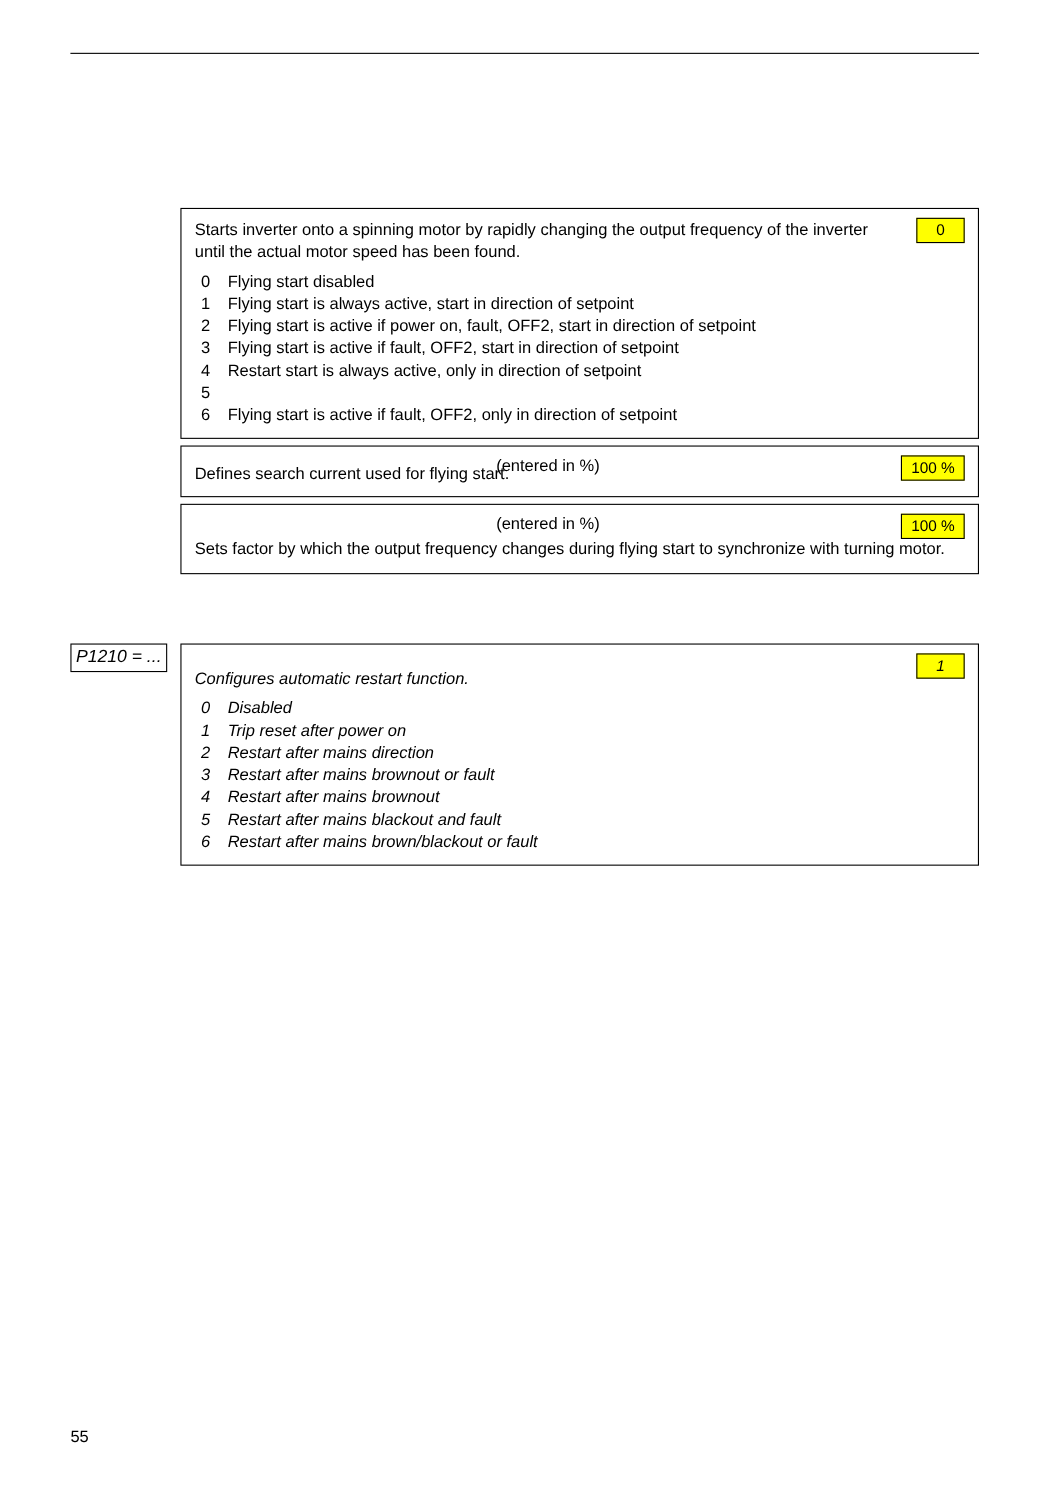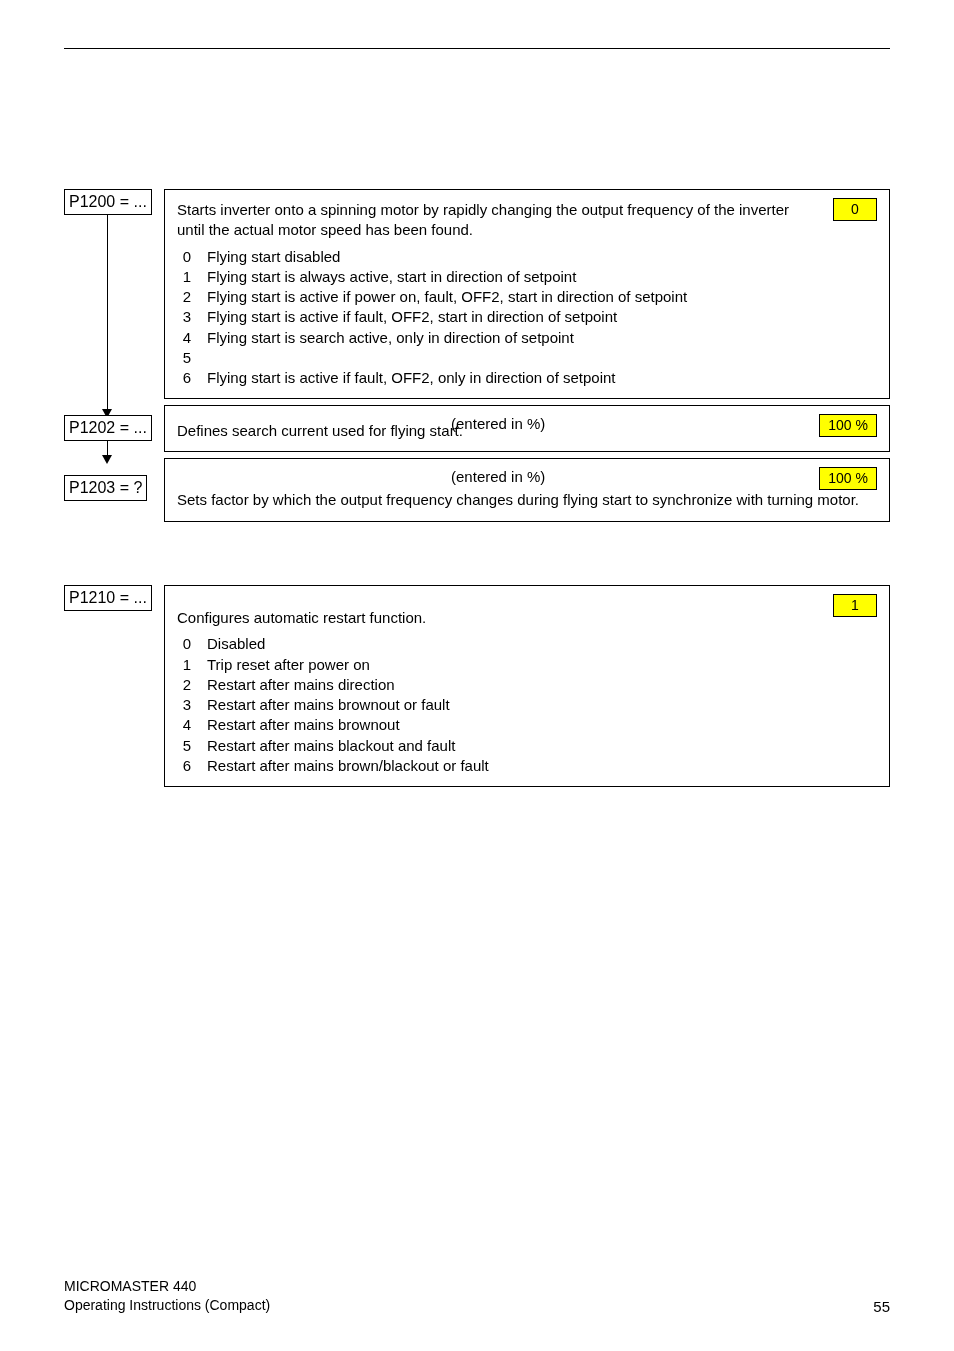--- a/index.html
+++ b/index.html
@@ -110,31 +110,20 @@
   }
   .footer .left { line-height: 1.35; }
   .footer .right { font-size: 15px; }
 </style>
 </head>
 <body>
 
 <hr class="hr-top">
 
 <div class="group" style="height: 340px;">
-  <div class="param-col">
-    <div class="param-box" style="top:0;">P1200 = ...</div>
-    <div class="vline" style="top:26px; height:196px;"></div>
-    <div class="arrow-down" style="top:220px;"></div>
-
-    <div class="param-box" style="top:226px;">P1202 = ...</div>
-    <div class="vline" style="top:252px; height:16px;"></div>
-    <div class="arrow-down" style="top:266px;"></div>
-
-    <div class="param-box" style="top:286px; min-width:80px;">P1203 = ?</div>
-  </div>
 
   <div class="card" style="min-height:210px;">
     <div class="badge badge-float">0</div>
     <div style="padding-right:60px; margin-top:2px;">Starts inverter onto a spinning motor by rapidly changing the output frequency of the inverter until the actual motor speed has been found.</div>
     <div class="opts">
       <div class="opt-row">
           <span class="opt-num">0</span>
           <span>Flying start disabled</span>
         </div>
       <div class="opt-row">
@@ -144,21 +133,21 @@
       <div class="opt-row">
           <span class="opt-num">2</span>
           <span>Flying start is active if power on, fault, OFF2, start in direction of setpoint</span>
         </div>
       <div class="opt-row">
           <span class="opt-num">3</span>
           <span>Flying start is active if fault, OFF2, start in direction of setpoint</span>
         </div>
       <div class="opt-row">
           <span class="opt-num">4</span>
-          <span>Flying start is search active, only in direction of setpoint</span>
+          <span>Restart start is always active, only in direction of setpoint</span>
         </div>
       <div class="opt-row">
           <span class="opt-num">5</span>
         </div>
       <div class="opt-row">
           <span class="opt-num">6</span>
           <span>Flying start is active if fault, OFF2, only in direction of setpoint</span>
         </div>
     </div>
   </div>
@@ -173,21 +162,21 @@
 
   <div class="card" style="margin-top:6px;">
     <div class="card-head">
       <span class="head-center">(entered in %)</span>
       <span class="badge">100 %</span>
     </div>
     <div style="margin-top:-4px;">Sets factor by which the output frequency changes during flying start to synchronize with turning motor.</div>
   </div>
 </div>
 
-<div class="group" style="margin-top:56px;">
+<div class="group" style="margin-top:56px;font-style:italic;">
   <div class="param-col" style="height:30px;">
     <div class="param-box" style="top:0;">P1210 = ...</div>
   </div>
 
   <div class="card">
     <div class="badge badge-float">1</div>
     <div style="margin-top:14px;">Configures automatic restart function.</div>
     <div class="opts">
       <div class="opt-row">
           <span class="opt-num">0</span>
@@ -215,18 +204,14 @@
         </div>
       <div class="opt-row">
           <span class="opt-num">6</span>
           <span>Restart after mains brown/blackout or fault</span>
         </div>
     </div>
   </div>
 </div>
 
 <div class="footer">
-  <div class="left">
-    <div>MICROMASTER 440</div>
-    <div>Operating Instructions (Compact)</div>
-  </div>
   <div class="right">55</div>
 </div>
 
 </body></html>

